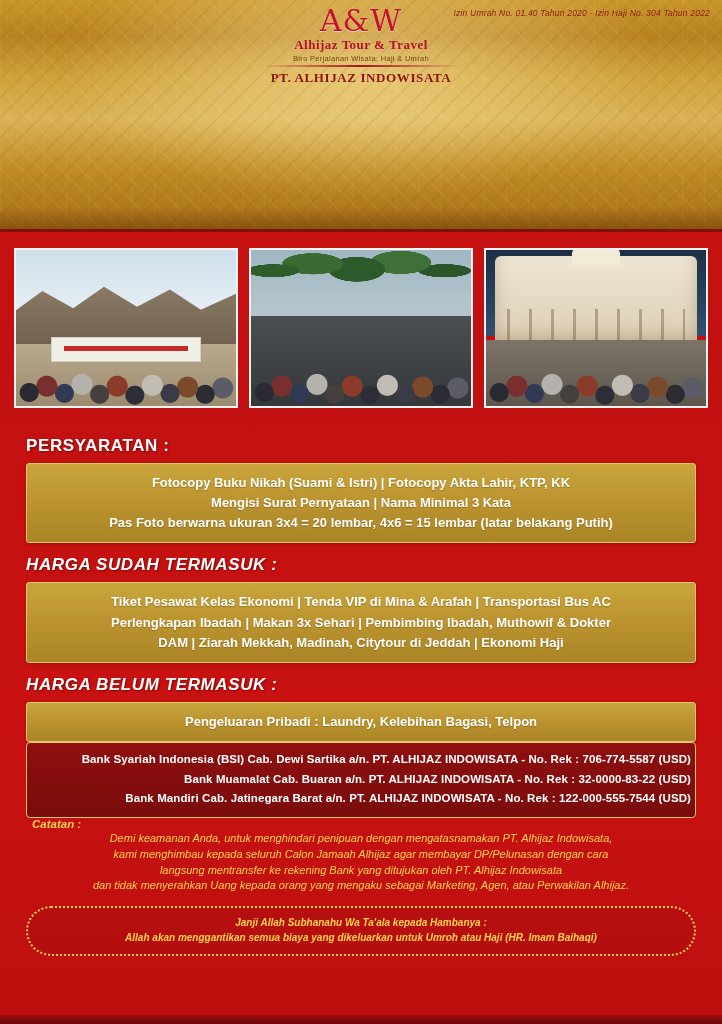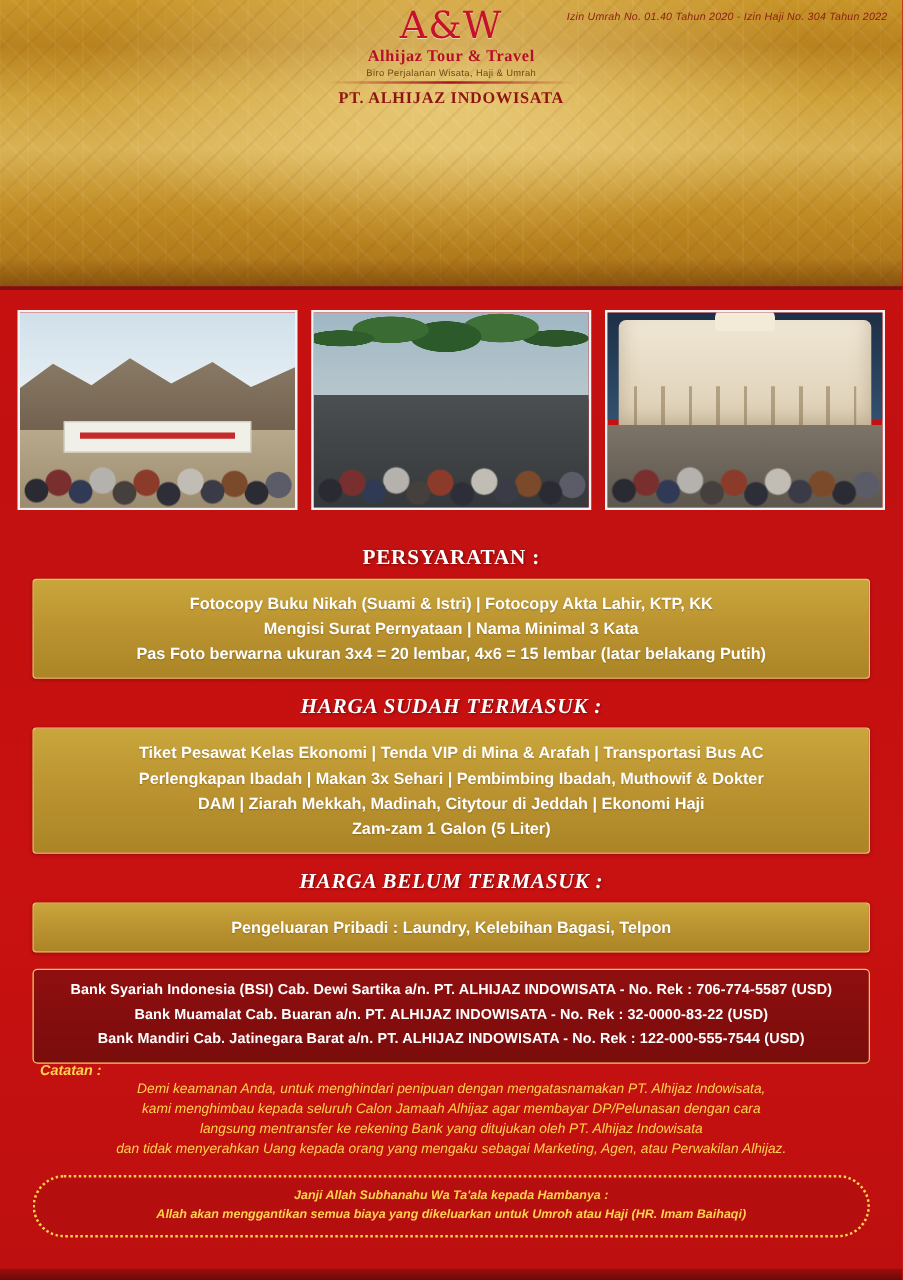--- a/index.html
+++ b/index.html
@@ -202,54 +202,52 @@
   .p3 .ground { background: linear-gradient(180deg,#7d7468,#5c564d); height:42%; }
 
   
   .content {
     position: absolute;
     top: 424px; left: 0; right: 0; bottom: 0;
     padding: 0 26px;
   }
 
   .sect-title {
-    text-align: center;
+    text-align: left;
     color: #ffffff;
     font-weight: bold;
     font-size: 17px;
     letter-spacing: .6px;
     text-shadow: 1px 1px 2px rgba(80,0,0,.6);
     margin: 12px 0 7px;
-    font-family: Liberation Serif, serif;
   }
   .sect-title.italic { font-style: italic; }
 
   .gold-box {
     background: linear-gradient(180deg,#c9a63c 0%, #bb9330 48%, #ab8526 100%);
     border: 1px solid #e4c86b;
     border-radius: 3px;
     padding: 9px 10px;
     text-align: center;
     box-shadow: 0 1px 3px rgba(60,10,10,.35);
   }
   .gold-box .line {
     color: #ffffff;
     font-size: 13px;
     font-weight: bold;
     line-height: 1.55;
     text-shadow: 0 1px 1px rgba(90,60,0,.4);
   }
 
   .bank-box {
-    margin-top: 13px;
     background: linear-gradient(180deg,#8f0f0f,#7a0c0c);
     border: 1px solid #e8c76a;
     border-radius: 4px;
     padding: 7px 4px 8px;
-    text-align: center;
+    text-align: right;
   }
   .bank-box .line {
     color: #ffffff;
     font-size: 11.5px;
     font-weight: bold;
     line-height: 1.7;
     letter-spacing: .1px;
   }
 
   .note {
@@ -342,21 +340,20 @@
       <div class="line">Fotocopy Buku Nikah (Suami &amp; Istri) | Fotocopy Akta Lahir, KTP, KK</div>
       <div class="line">Mengisi Surat Pernyataan | Nama Minimal 3 Kata</div>
       <div class="line">Pas Foto berwarna ukuran 3x4 = 20 lembar, 4x6 = 15 lembar (latar belakang Putih)</div>
     </div>
 
     <div class="sect-title italic">HARGA SUDAH TERMASUK :</div>
     <div class="gold-box">
       <div class="line">Tiket Pesawat Kelas Ekonomi | Tenda VIP di Mina &amp; Arafah | Transportasi Bus AC</div>
       <div class="line">Perlengkapan Ibadah | Makan 3x Sehari | Pembimbing Ibadah, Muthowif &amp; Dokter</div>
       <div class="line">DAM | Ziarah Mekkah, Madinah, Citytour di Jeddah | Ekonomi Haji</div>
-      <div class="line">Zam-zam 1 Galon (5 Liter)</div>
     </div>
 
     <div class="sect-title italic">HARGA BELUM TERMASUK :</div>
     <div class="gold-box">
       <div class="line">Pengeluaran Pribadi : Laundry, Kelebihan Bagasi, Telpon</div>
     </div>
 
     <div class="bank-box">
       <div class="line">Bank Syariah Indonesia (BSI) Cab. Dewi Sartika a/n. PT. ALHIJAZ INDOWISATA - No. Rek : 706-774-5587 (USD)</div>
       <div class="line">Bank Muamalat Cab. Buaran a/n. PT. ALHIJAZ INDOWISATA - No. Rek : 32-0000-83-22 (USD)</div>

